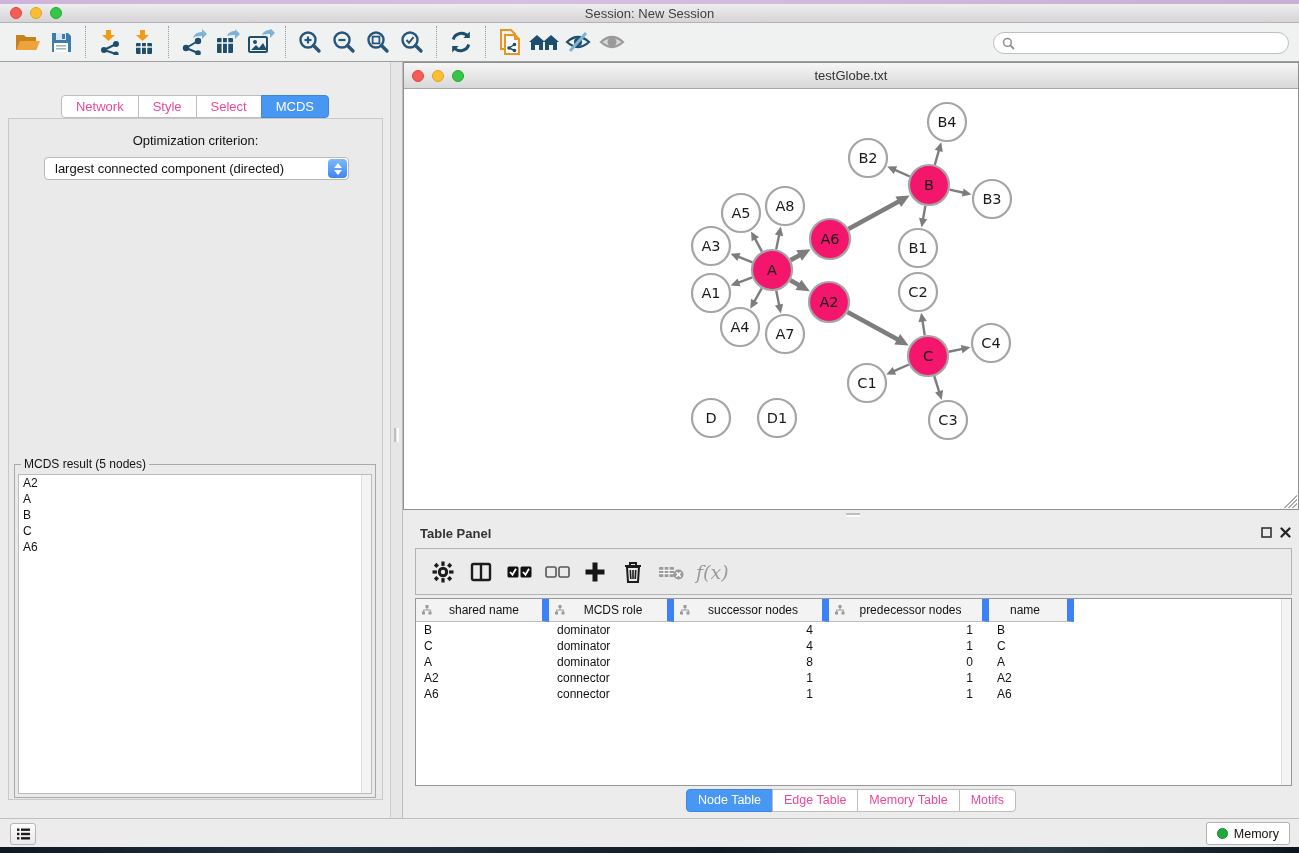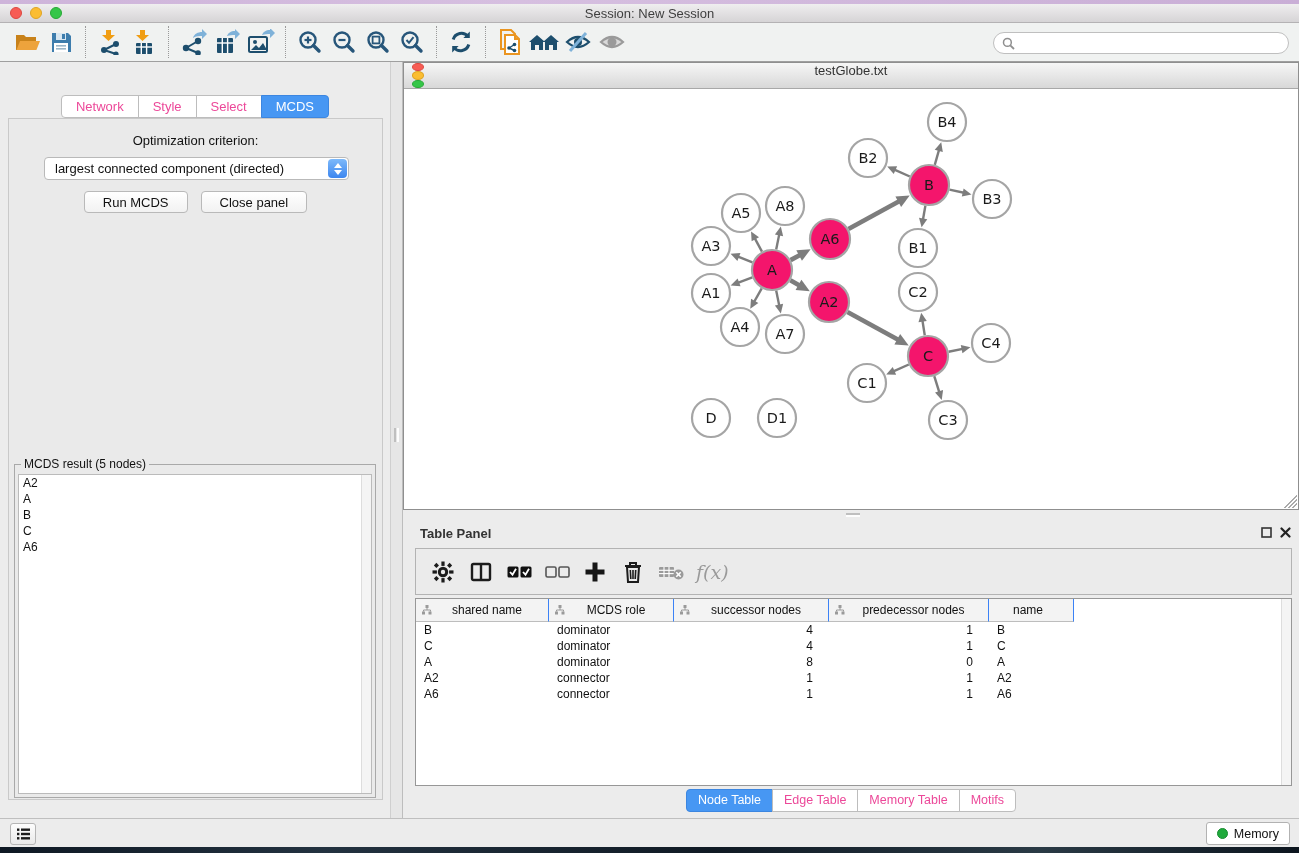--- a/index.html
+++ b/index.html
@@ -79,21 +79,21 @@
     border-left:2px solid #bfbfbf; border-right:2px solid #fdfdfd; }
   .hsplitter { position:absolute; left:403px; top:510px; width:896px; height:10px; background:#ececec; }
   .hgrip { position:absolute; left:443px; top:3px; width:14px; height:4px;
     border-top:2px solid #bfbfbf; border-bottom:2px solid #fdfdfd; }
 
   
   .network-window { position:absolute; left:403px; top:62px; width:896px; height:448px;
     border:1px solid #8f8f8f; background:#fff; }
   .nw-titlebar { position:absolute; left:0; top:0; right:0; height:26px;
     background:linear-gradient(#f6f6f6,#d8d8d8); border-bottom:1px solid #a8a8a8;
-    display:flex; align-items:flex-start;flex-direction:column; }
+    display:flex; align-items:center; }
   .nw-titlebar .title { position:absolute; left:0; right:0; text-align:center; font-size:13px; color:#333; }
   .nw-canvas { position:absolute; left:0; top:26px; right:0; bottom:0; background:#fff; overflow:hidden; }
   .resize-grip { position:absolute; right:1px; bottom:1px; width:13px; height:13px;
     background:
       linear-gradient(135deg, transparent 48%, #aaa 48%, #aaa 55%, transparent 55%) ,
       linear-gradient(135deg, transparent 63%, #aaa 63%, #aaa 70%, transparent 70%),
       linear-gradient(135deg, transparent 78%, #aaa 78%, #aaa 85%, transparent 85%); }
 
   
   .table-panel { position:absolute; left:403px; top:520px; width:896px; height:298px; background:#ececec; }
@@ -101,21 +101,21 @@
   .tp-header .tp-title { position:absolute; left:17px; top:1px; font-size:13px; color:#333;font-weight:bold; }
   .tp-toolbar { position:absolute; left:12px; right:7px; top:28px; height:47px;
     background:#ebebeb; border:1px solid #b3b3b3; display:flex; align-items:center; padding-left:10px; gap:4px; }
   .tpt-btn { width:34px; height:34px; display:flex; align-items:center; justify-content:center; }
   .fx { font-family:"DejaVu Serif","Liberation Serif",serif; font-style:italic;
     font-size:19px; color:#9a9a9a; padding-left:4px; }
 
   .table-box { position:absolute; left:12px; right:7px; top:78px; height:188px;
     background:#fff; border:1px solid #979797; overflow:hidden; }
   .thead { display:flex; height:23px; }
-  .th { background:#f3f3f3; border-right:1px solid #3b82f6; border-bottom:1px solid #bdbdbd;
+  .th { background:#f3f3f3; border-right:7px solid #3b82f6; border-bottom:1px solid #bdbdbd;
     display:flex; align-items:center; font-size:12px; color:#111; }
   .th .th-label { flex:1; text-align:center; padding-right:6px; }
   .th .tree-ico { margin-left:6px; }
   .trow { display:flex; height:16px; align-items:center; }
   .td { font-size:12px; color:#111; white-space:nowrap; overflow:hidden; }
   .td.num { text-align:right; padding-right:16px; }
   .td.txt { padding-left:8px; }
 
   .bottom-tabs { position:absolute; left:0; right:0; top:269px; display:flex; justify-content:center; }
   .bottom-tabs .seg-tab { font-size:12.5px; padding:3px 11px; }
@@ -370,24 +370,20 @@
     <div class="seg-tab selected">MCDS</div>
   </div>
   <div class="cp-content">
     <div class="opt-label">Optimization criterion:</div>
     <div class="dropdown">
       <span class="dd-value">largest connected component (directed)</span>
       <span class="dd-stepper">
           <span class="dd-up"></span>
           <span class="dd-down"></span>
         </span>
-    </div>
-    <div class="btn-row">
-      <button class="push-btn">Run MCDS</button>
-      <button class="push-btn">Close panel</button>
     </div>
     <fieldset class="result-fieldset">
       <legend>MCDS result (5 nodes)</legend>
       <div class="list-box">
         <div>
             <div class="result-item">A2</div>
             <div class="result-item">A</div>
             <div class="result-item">B</div>
             <div class="result-item">C</div>
             <div class="result-item">A6</div>

